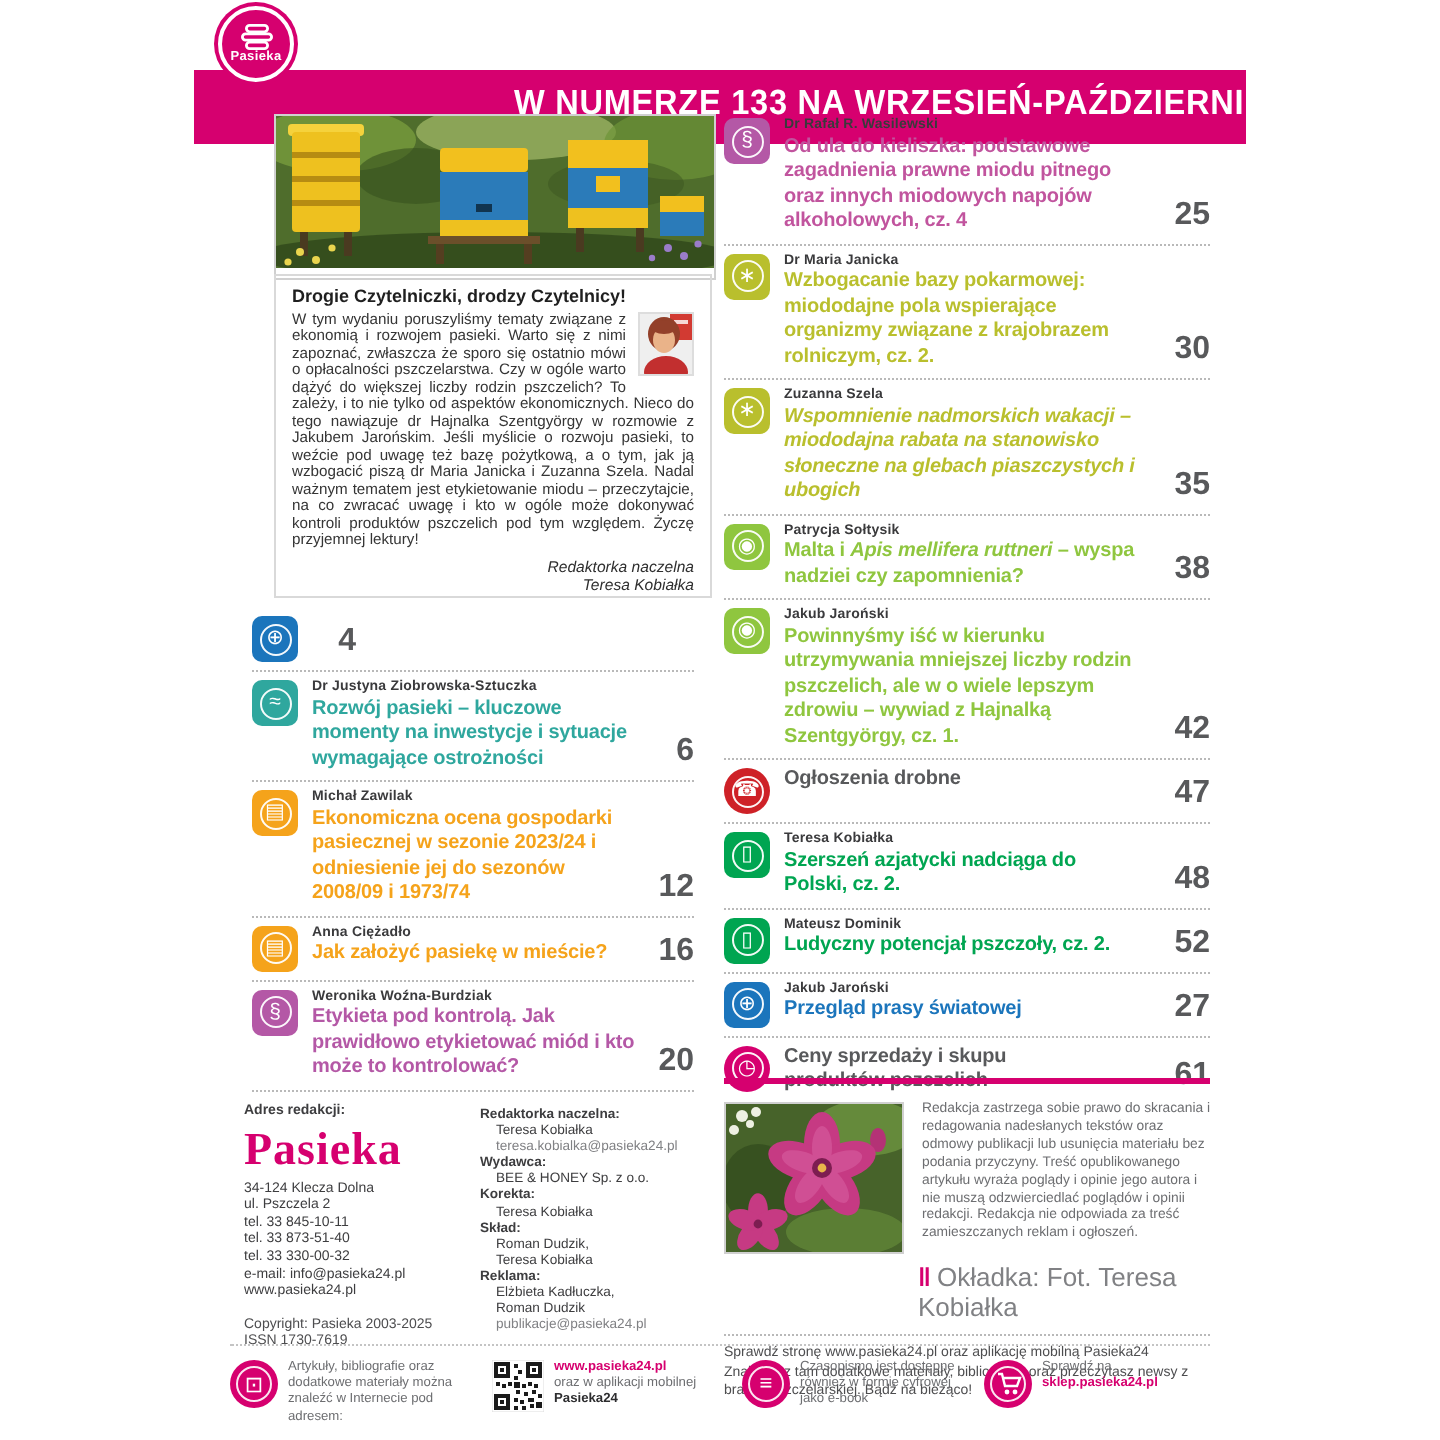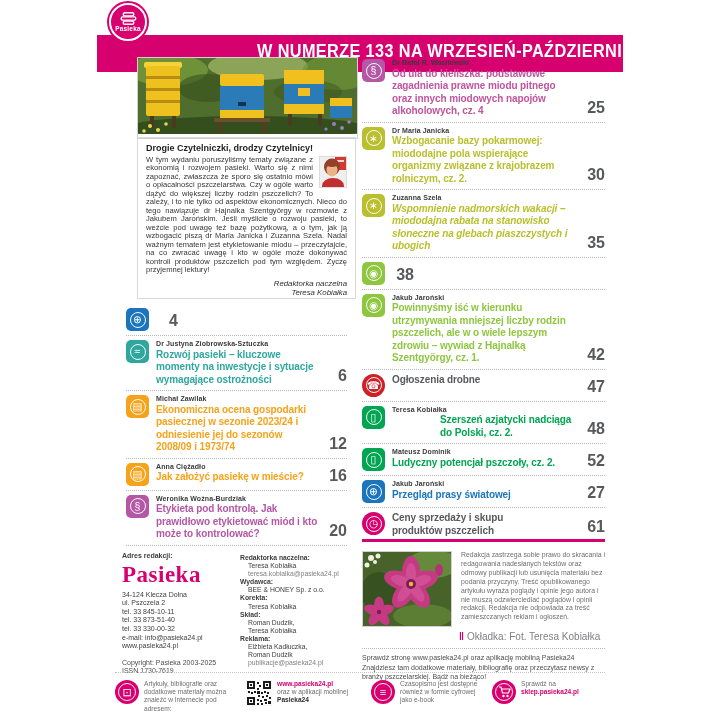--- a/index.html
+++ b/index.html
@@ -43,21 +43,21 @@
   .brand{font-family:"Liberation Serif",serif;font-weight:bold;font-size:23px;line-height:24px;
          letter-spacing:.5px;margin-bottom:4px;}
   .copyr{margin-top:8px;color:#4d4d4f;}
   .col-staff{position:absolute;left:240px;top:554px;width:118px;font-size:6.8px;line-height:8.1px;color:#3d3d3f;}
   .staff-label{font-weight:bold;}
   .staff-line{padding-left:8px;}
   .staff-email{padding-left:8px;color:#808184;}
   .col-right{position:absolute;left:362px;top:551px;width:243px;}
   .cr-main{display:flex;gap:9px;}
   .legal{flex:1;font-size:6.9px;line-height:8.9px;color:#6d6e71;}
-  .coverline{margin-top:4px;margin-left:97px;font-size:10px;color:#808184;}
+  .coverline{margin-top:4px;margin-left:97px;font-size:13px;color:#808184;}
   .cover-mark{font-weight:bold;margin-right:3px;}
   .dotline{border-top:1px dotted #b9b9b9;margin:6px 0 4px;}
   .promo{font-size:7px;line-height:9px;color:#4d4d4f;}
   .promo .p1{margin-bottom:1px;}
   
   .foot{position:absolute;left:115px;top:672px;width:490px;border-top:1.5px dotted #c4c4c4;
         padding-top:7px;display:flex;gap:13px;}
   .fi{display:flex;gap:5px;align-items:flex-start;}
   .fcirc{width:24px;height:24px;border-radius:50%;flex:none;color:#fff;display:flex;
          align-items:center;justify-content:center;font-size:11px;position:relative;}
@@ -238,20 +238,24 @@
         <div class="author">Zuzanna Szela</div>
         <div class="title" style="color: rgb(185, 191, 45); font-style: italic;">Wspomnienie nadmorskich wakacji – miododajna rabata na stanowisko słoneczne na glebach piaszczystych i ubogich</div>
       </div>
       <div class="pagenum">35</div>
     </div>
     <div class="row">
       <span class="sq" style="background: rgb(143, 198, 63);">
           <span class="ring"></span>
           <span class="glyph">◉</span>
         </span>
+      <div class="rowtext">
+        <div class="author">Patrycja Sołtysik</div>
+        <div class="title" style="color: rgb(143, 198, 63);"><span>Malta i </span><i>Apis mellifera ruttneri</i><span> – wyspa nadziei czy zapomnienia?</span></div>
+      </div>
       <div class="pagenum">38</div>
     </div>
     <div class="row">
       <span class="sq" style="background: rgb(143, 198, 63);">
           <span class="ring"></span>
           <span class="glyph">◉</span>
         </span>
       <div class="rowtext">
         <div class="author">Jakub Jaroński</div>
         <div class="title" style="color: rgb(143, 198, 63);">Powinnyśmy iść w kierunku utrzymywania mniejszej liczby rodzin pszczelich, ale w o wiele lepszym zdrowiu – wywiad z Hajnalką Szentgyörgy, cz. 1.</div>
@@ -268,21 +272,21 @@
       </div>
       <div class="pagenum">47</div>
     </div>
     <div class="row">
       <span class="sq" style="background: rgb(0, 165, 81);">
           <span class="ring"></span>
           <span class="glyph">▯</span>
         </span>
       <div class="rowtext">
         <div class="author">Teresa Kobiałka</div>
-        <div class="title" style="max-width: 160px; color: rgb(0, 165, 81); margin-left: 48px;">Szerszeń azjatycki nadciąga do Polski, cz. 2.</div>
+        <div class="title" style="max-width: 160px; color: rgb(0, 165, 81);">Szerszeń azjatycki nadciąga do Polski, cz. 2.</div>
       </div>
       <div class="pagenum">48</div>
     </div>
     <div class="row">
       <span class="sq" style="background: rgb(0, 165, 81);">
           <span class="ring"></span>
           <span class="glyph">▯</span>
         </span>
       <div class="rowtext">
         <div class="author">Mateusz Dominik</div>

